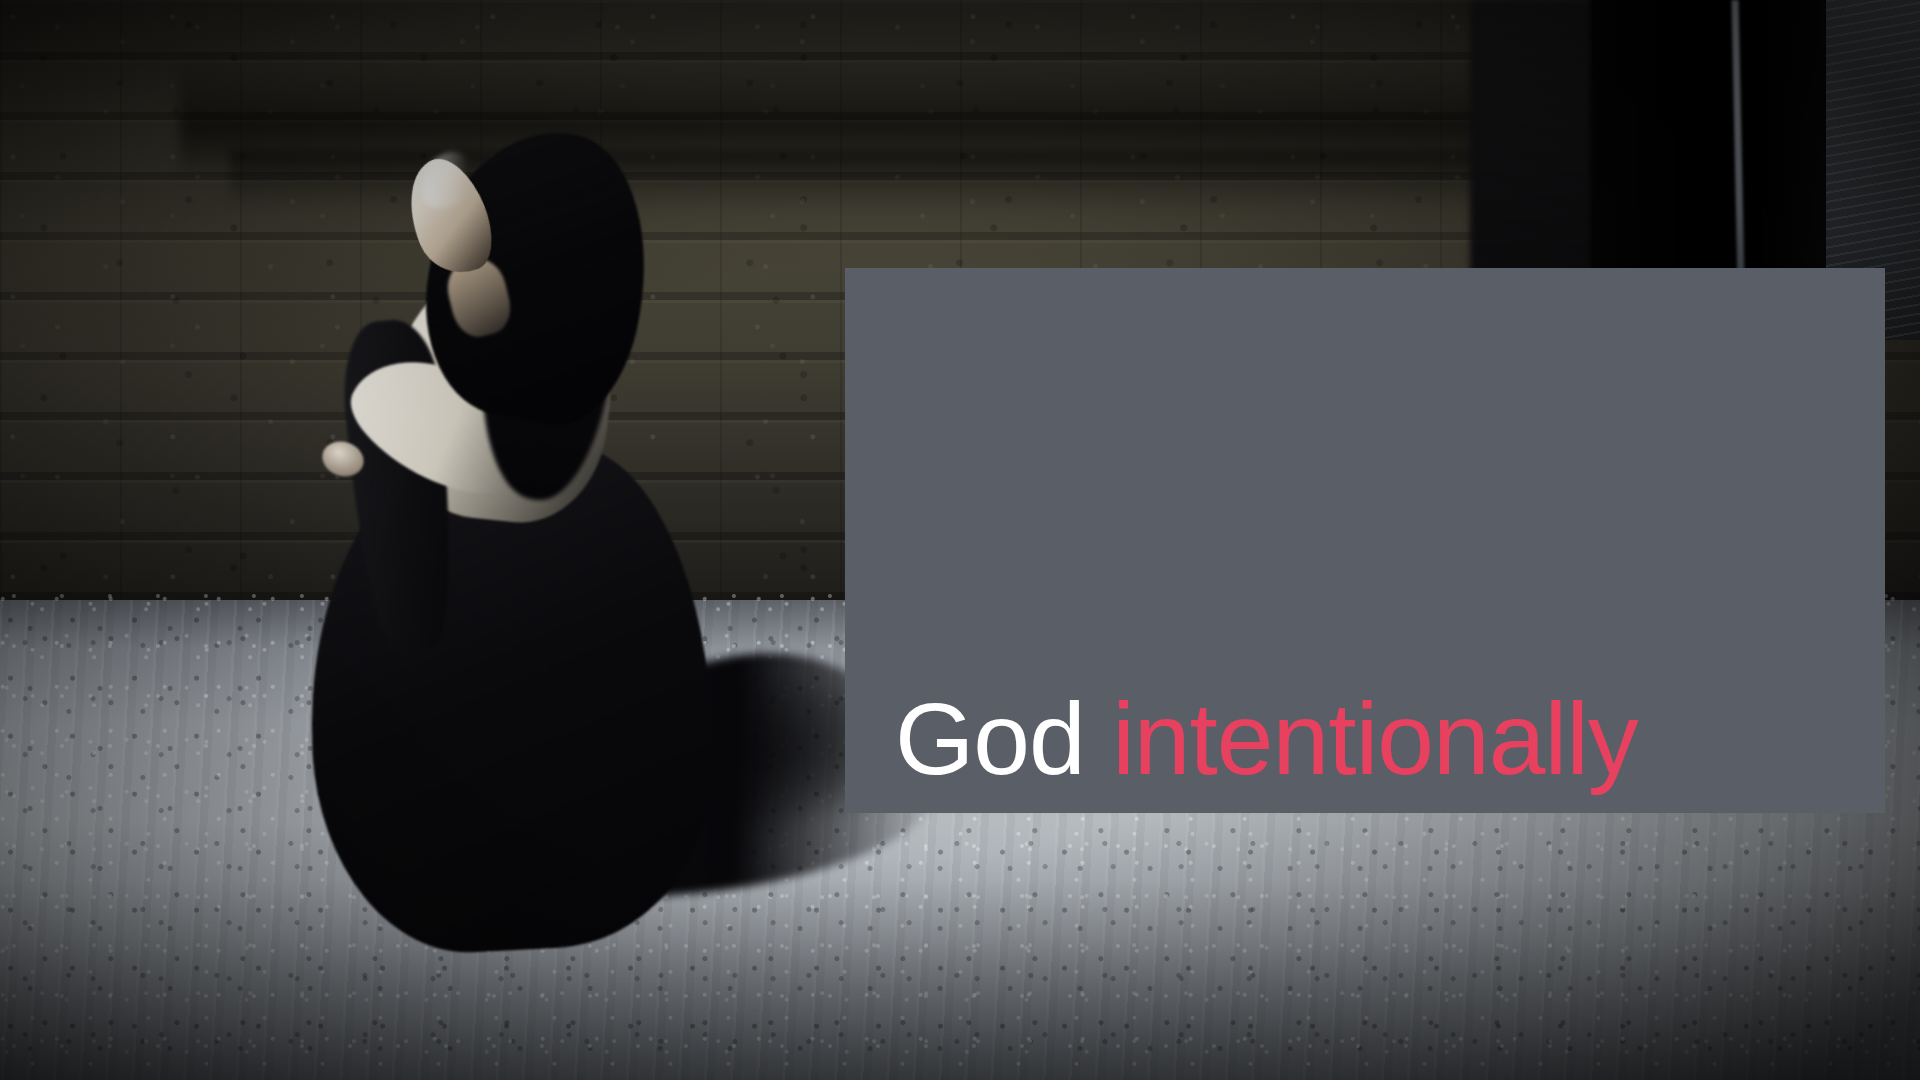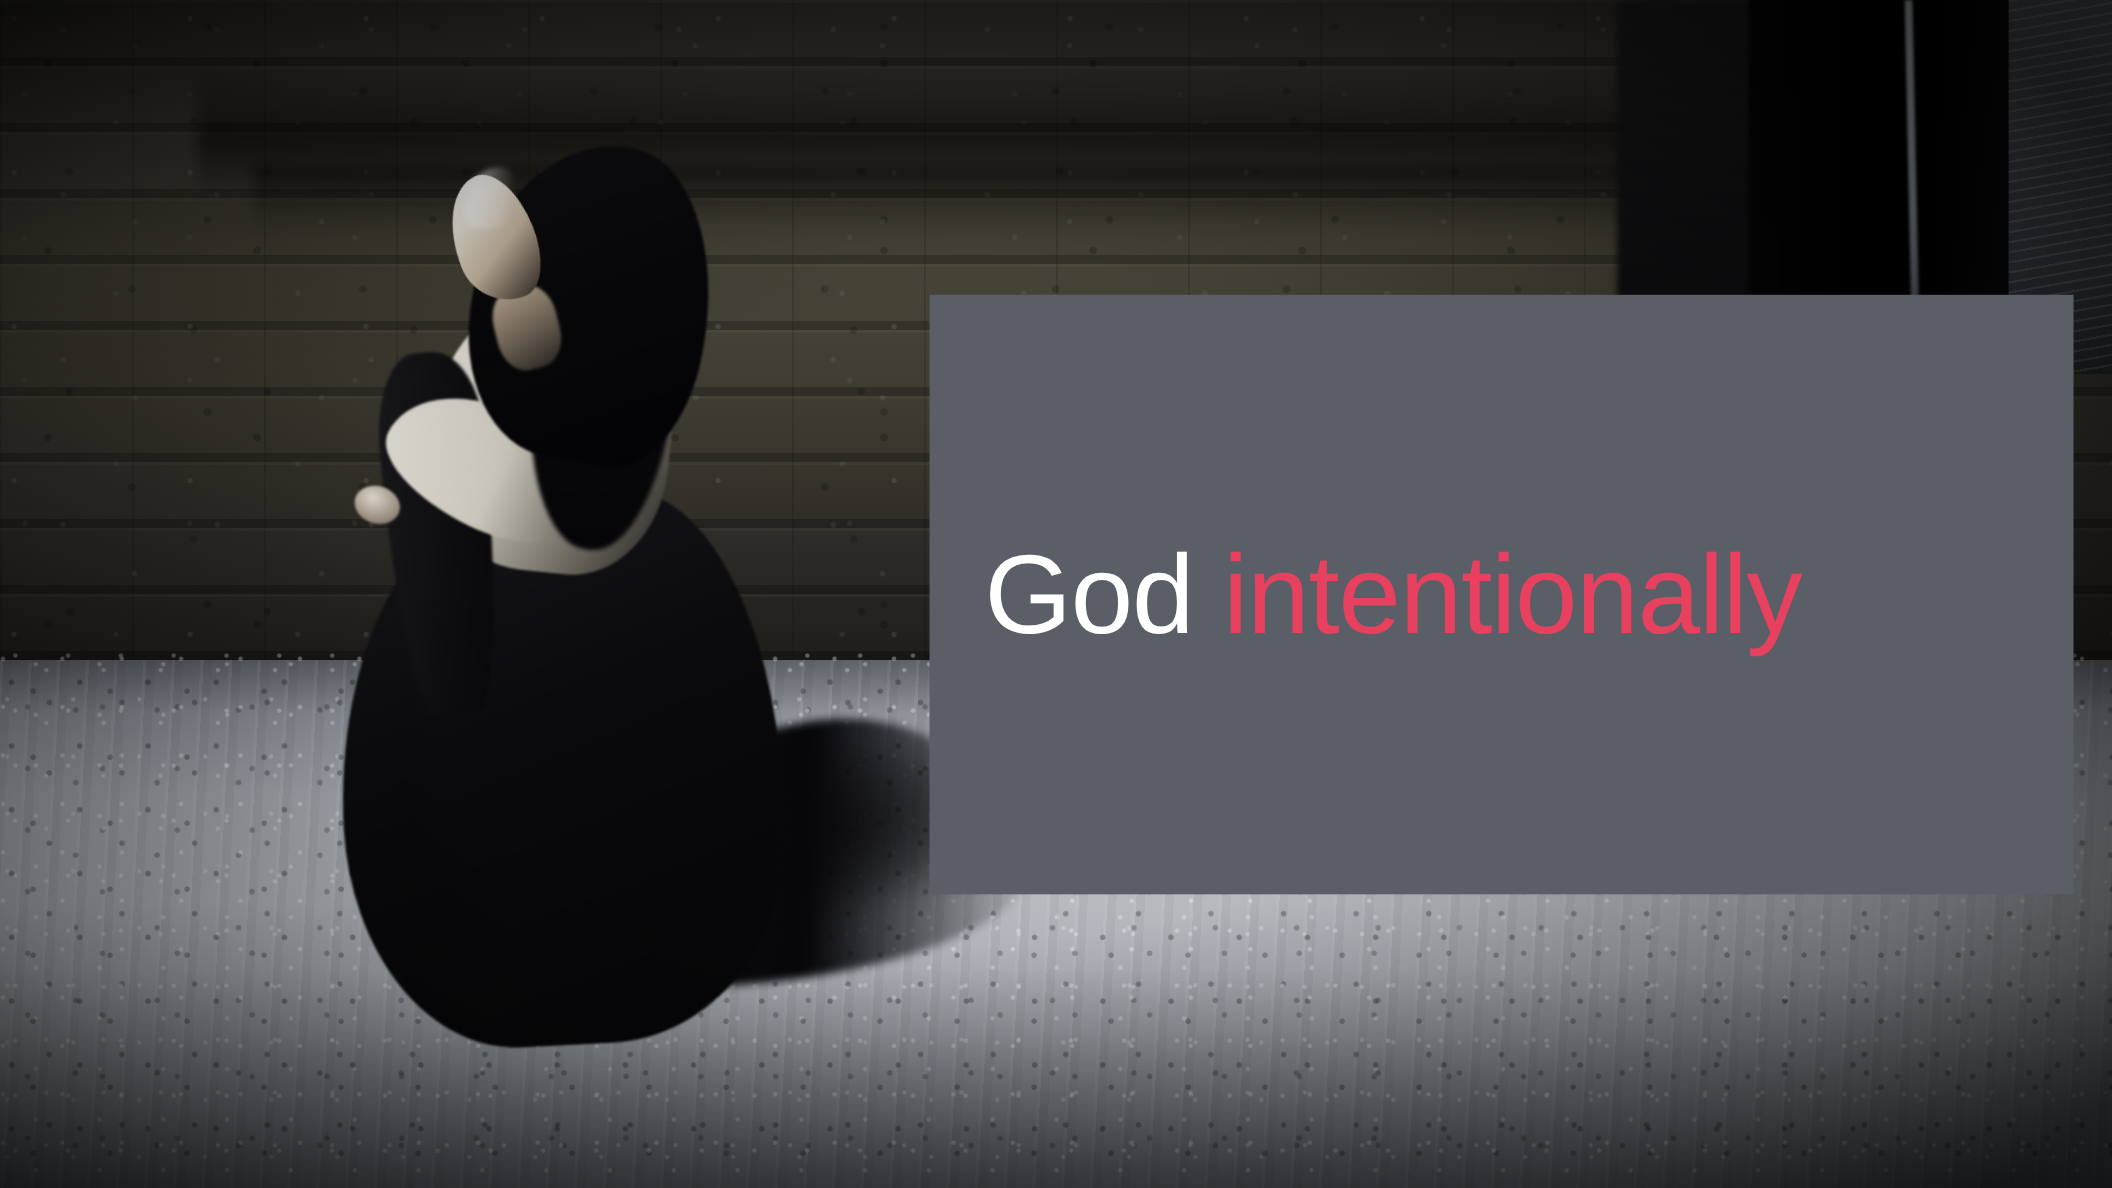--- a/index.html
+++ b/index.html
@@ -192,21 +192,21 @@
     position:absolute;left:150px;top:140px;width:58px;height:76px;
     background:linear-gradient(160deg,#c9b69c,#6a5f52 60%,#262320);
     border-radius:40%;transform:rotate(-14deg);filter:blur(1.4px);
   }
 
   
   #overlay{
     position:absolute;
     left:845px;top:268px;width:1040px;height:545px;
     background:#5a5f67;
-    display:flex;flex-direction:column;justify-content:center;
+    display:flex;flex-direction:column;justify-content:flex-end;
     box-sizing:border-box;
     padding:0 0 0 50px;
   }
   .tline{
     font-family:"Liberation Sans",sans-serif;
     font-weight:300;
     font-size:102px;
     line-height:1.44;
     letter-spacing:-1px;
     color:#ffffff;

